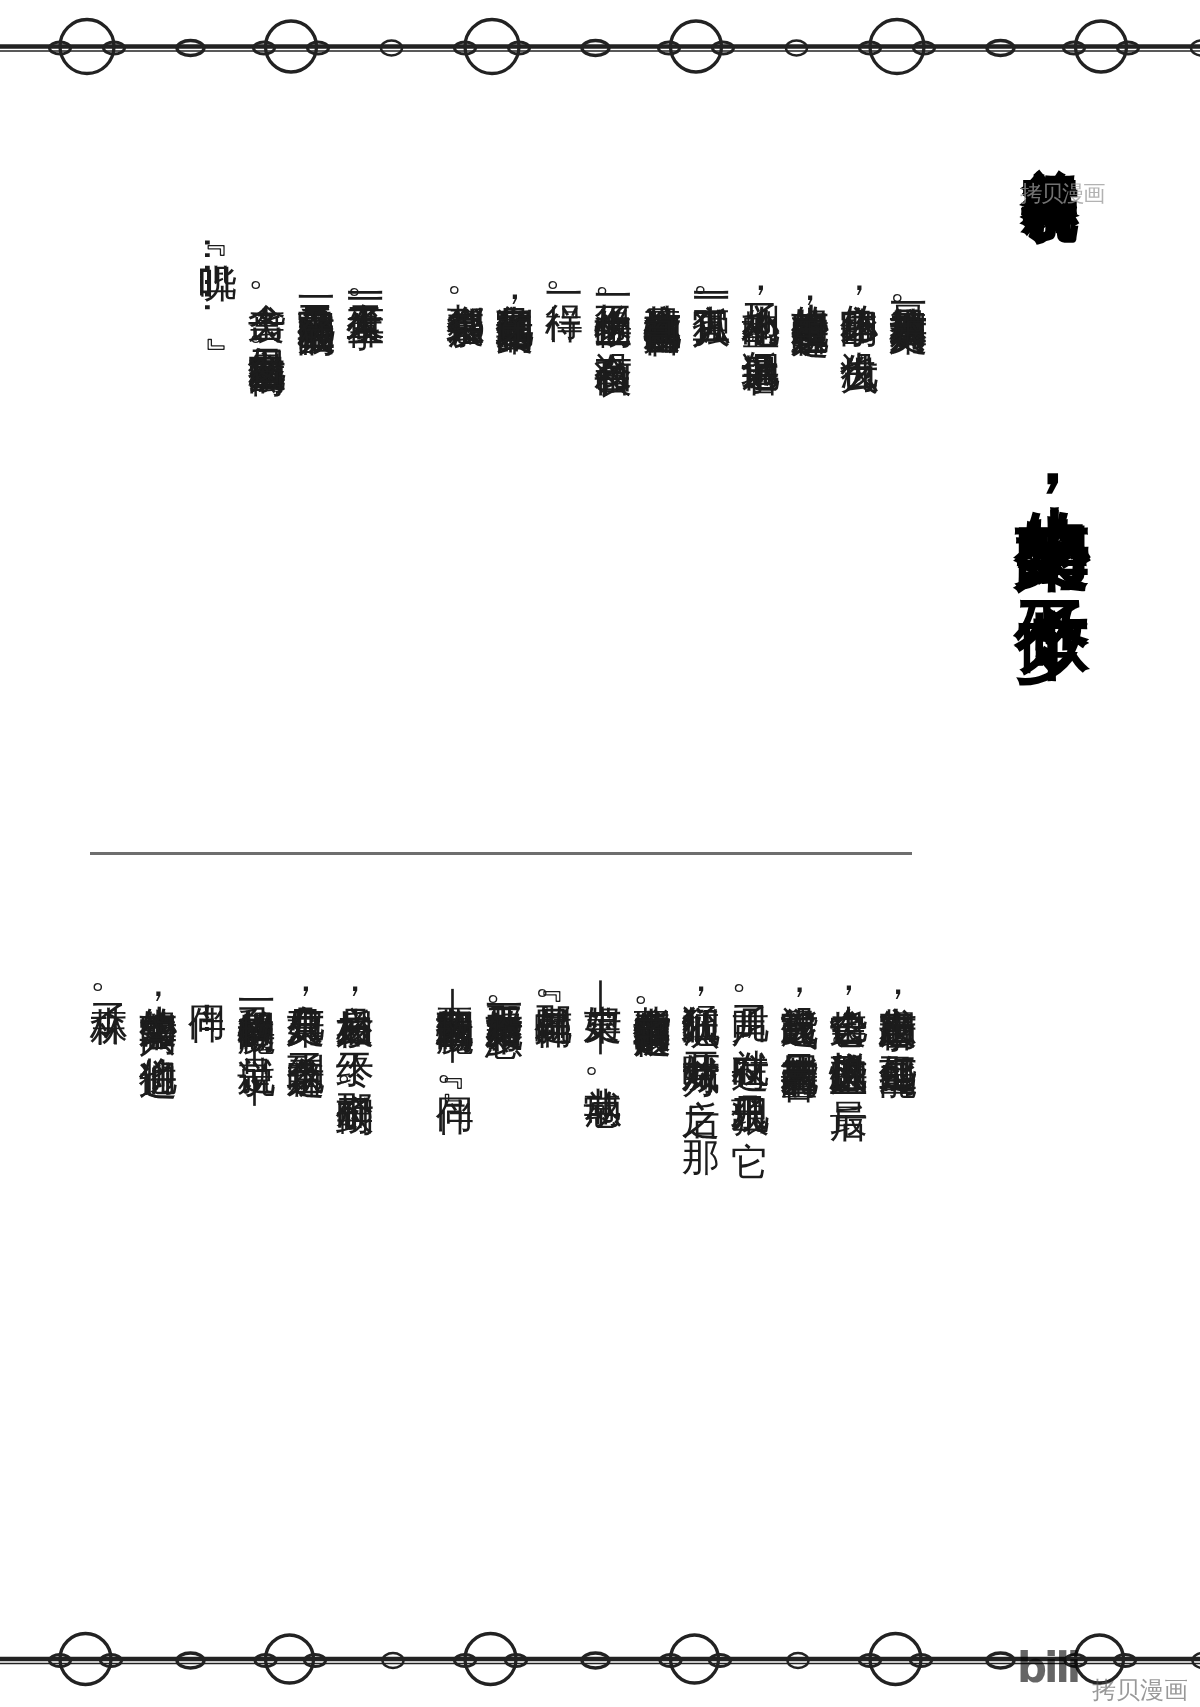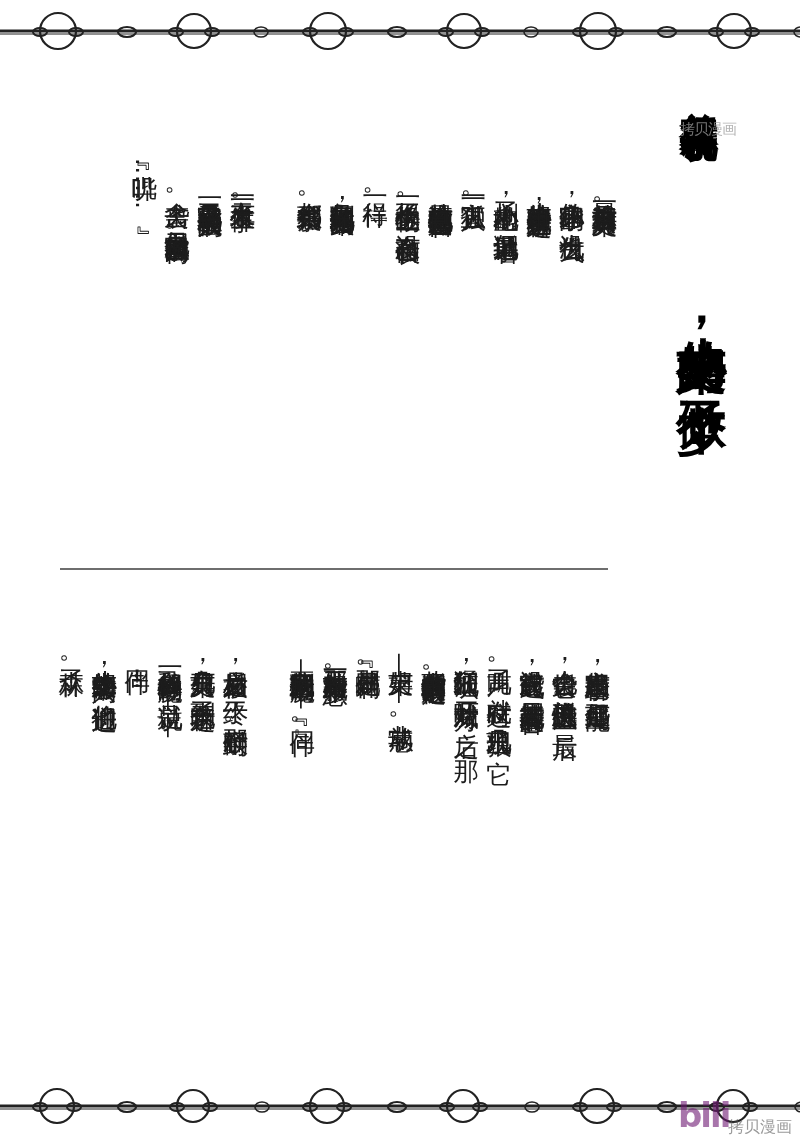--- a/index.html
+++ b/index.html
@@ -11,21 +11,21 @@
   .watermark-top { position:absolute; left:680px; top:120px; font-size:15px; color:#999; opacity:.75; font-family:"DejaVu Sans", sans-serif; letter-spacing:-1px; }
   .title { position:absolute; left:672px; top:297px; width:60px; writing-mode:vertical-rl; font-family:"DejaVu Serif", serif; font-weight:bold; font-size:50px; line-height:60px; letter-spacing:2px; color:#000; }
   .col-block { position:absolute; writing-mode:vertical-rl; font-family:"DejaVu Sans", sans-serif; font-size:25.5px; line-height:32.8px; letter-spacing:0.8px; color:#1c1c1c; }
   .col-block p { margin:0; }
   .upper { left:113px; top:155px; height:410px; width:508px; }
   .lower { left:48px; top:623px; height:440px; width:566px; }
   .indent { padding-top:27px; }
   .gap { width:34px; }
   .divider { position:absolute; left:60px; top:568px; width:548px; height:2px; background:#6e6e6e; }
   .watermark-bottom { position:absolute; left:668px; top:1095px; opacity:.6; }
-  .wm-logo { font-size:34px; font-weight:bold; color:#701a75; font-family:"DejaVu Sans", sans-serif; letter-spacing:-2px; position:absolute; left:10px; top:0; }
+  .wm-logo { font-size:28px; font-weight:bold; color:#000000; font-family:"DejaVu Sans", sans-serif; letter-spacing:-2px; position:absolute; left:10px; top:0; }
   .wm-text { font-size:16px; color:#555; position:absolute; left:60px; top:22px; white-space:nowrap; font-family:"DejaVu Sans", sans-serif; }
 </style>
 </head>
 <body>
 
 <svg class="border top" viewBox="0 0 800 60" xmlns="http://www.w3.org/2000/svg">
   <g stroke="#222" fill="none" stroke-linecap="round">
     <line x1="0" y1="31" x2="800" y2="31" stroke-width="3"></line>
     <line x1="0" y1="34" x2="800" y2="34" stroke-width="1"></line>
     <g id="chainT">

